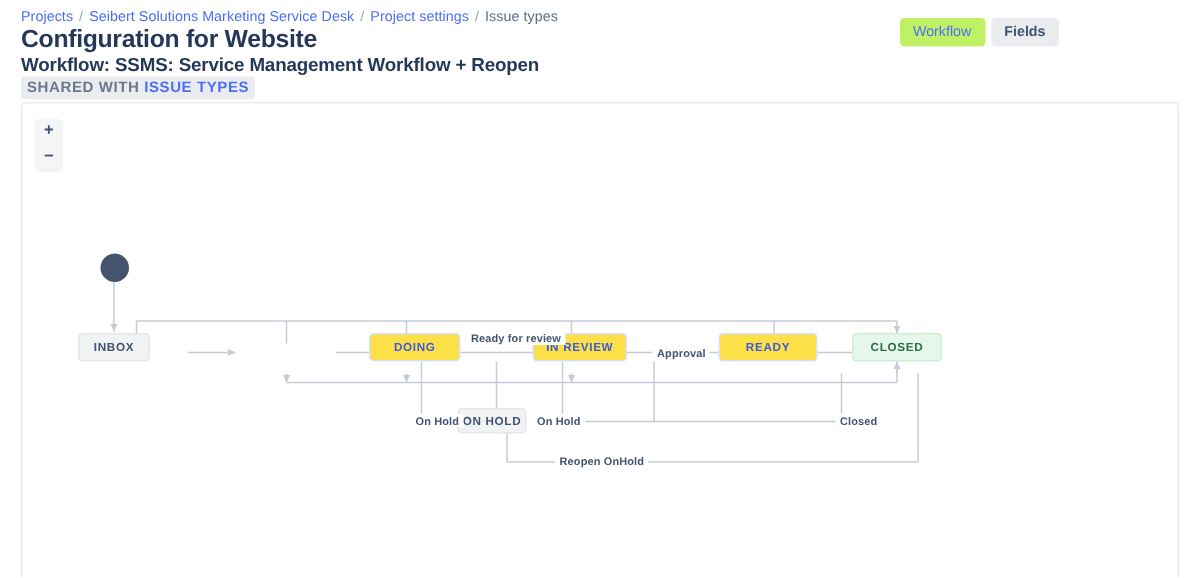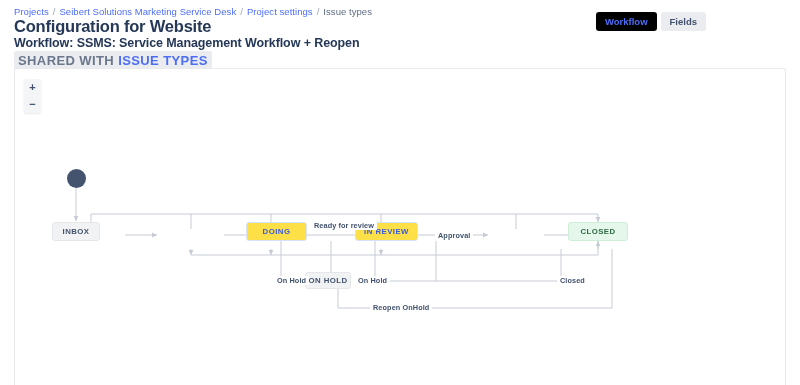--- a/index.html
+++ b/index.html
@@ -26,35 +26,35 @@
     font-size: 16.5px; font-weight: 700; color: #253858;
     letter-spacing: -.2px;
   }
   .wf-name {
     position: absolute; left: 14px; top: 36px;
     font-size: 12.5px; font-weight: 700; color: #253858;
     letter-spacing: -.1px;
   }
   .shared {
     position: absolute; left: 14px; top: 51px;
-    font-size: 13px; font-weight: 700; letter-spacing: .4px;
+    font-size: 10px; font-weight: 700; letter-spacing: .4px;
     background: #ebecf0; color: #6b778c;
     padding: 2px 4px; border-radius: 2px; white-space: nowrap;
   }
   .shared a { color: #4c6ef5; text-decoration: none; }
 
   .tabs {
     position: absolute; right: 10px; top: 12px;
     display: flex; gap: 4px;
   }
   .tab {
     font-size: 9.5px; padding: 4px 9px; border-radius: 3px;
     background: #ebecf0; color: #42526e; white-space: nowrap; font-weight: bold;
   }
-  .tab.active { background: #000000; color: #4c6ef5; font-weight: 700; text-align: right; }
+  .tab.active { background: #bef264; color: #4c6ef5; font-weight: 400; text-align: right; }
 
   
   .canvas {
     position: absolute; left: 14px; top: 68px;
     width: 772px; height: 317px;
     background: #ffffff;
     border: 1px solid #e8eaee;
     border-bottom: none;
     border-radius: 3px 3px 0 0;
     overflow: hidden;
@@ -188,20 +188,21 @@
           <path d="M323,239 L597,239"></path>
           <path d="M597,239 L597,180"></path>
         </g>
       </svg>
 
       <div class="start-dot" style="left:52px; top:100px;"></div>
 
       <div class="node grey" style="left:37px;  top:153px; width:48px;  height:19px;">INBOX</div>
       <div class="node blue" style="left:231px; top:153px; width:61px;  height:19px;">DOING</div>
       <div class="node blue" style="left:340px; top:153px; width:63px;  height:19px;">IN REVIEW</div>
+      <div class="node blue" style="left:464px; top:153px; width:66px;  height:19px;">READY</div>
       <div class="node green" style="left:553px; top:153px; width:60px;  height:19px;">CLOSED</div>
       <div class="node grey" style="left:290px; top:203px; width:46px;  height:17px;">ON HOLD</div>
 
       <div class="tlabel" style="left:296px; top:152px;">Ready for review</div>
       <div class="tlabel" style="left:420px; top:162px;">Approval</div>
       <div class="tlabel" style="left:259px; top:207px;">On Hold</div>
       <div class="tlabel" style="left:340px; top:207px;">On Hold</div>
       <div class="tlabel" style="left:542px; top:207px;">Closed</div>
       <div class="tlabel" style="left:355px; top:234px;">Reopen OnHold</div>
 

